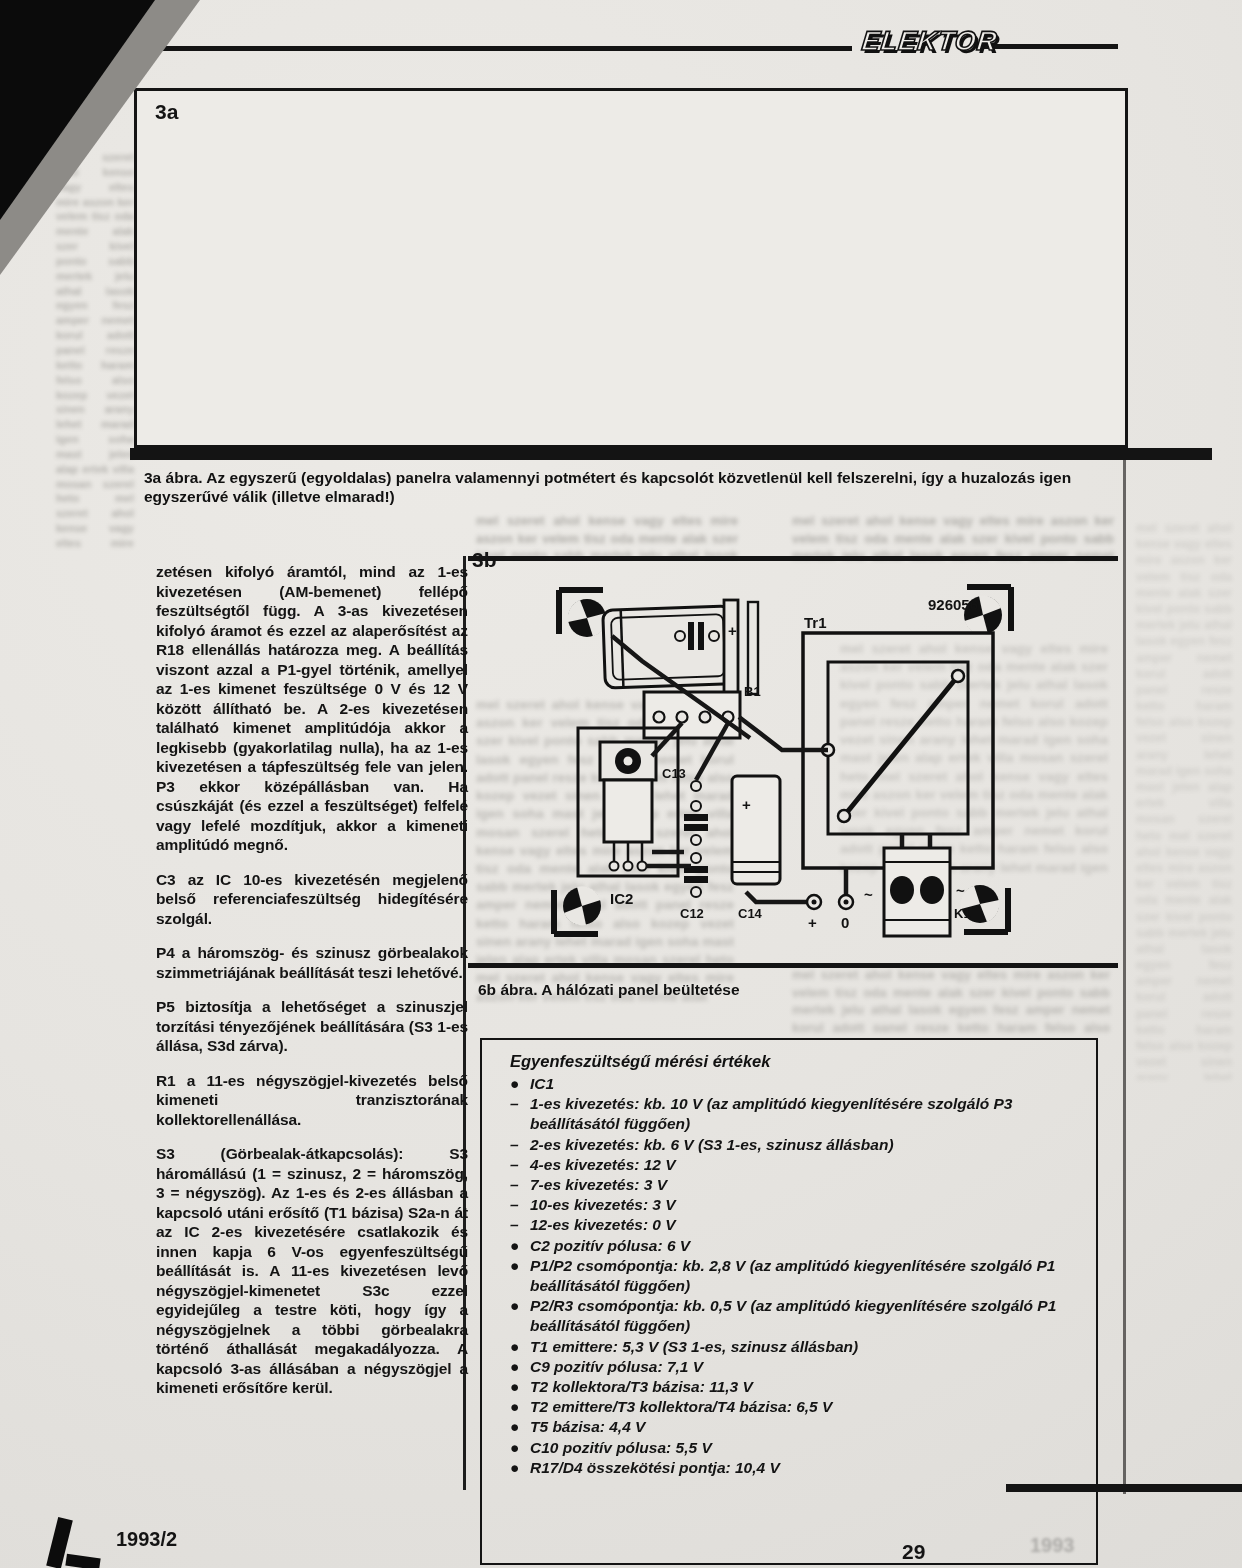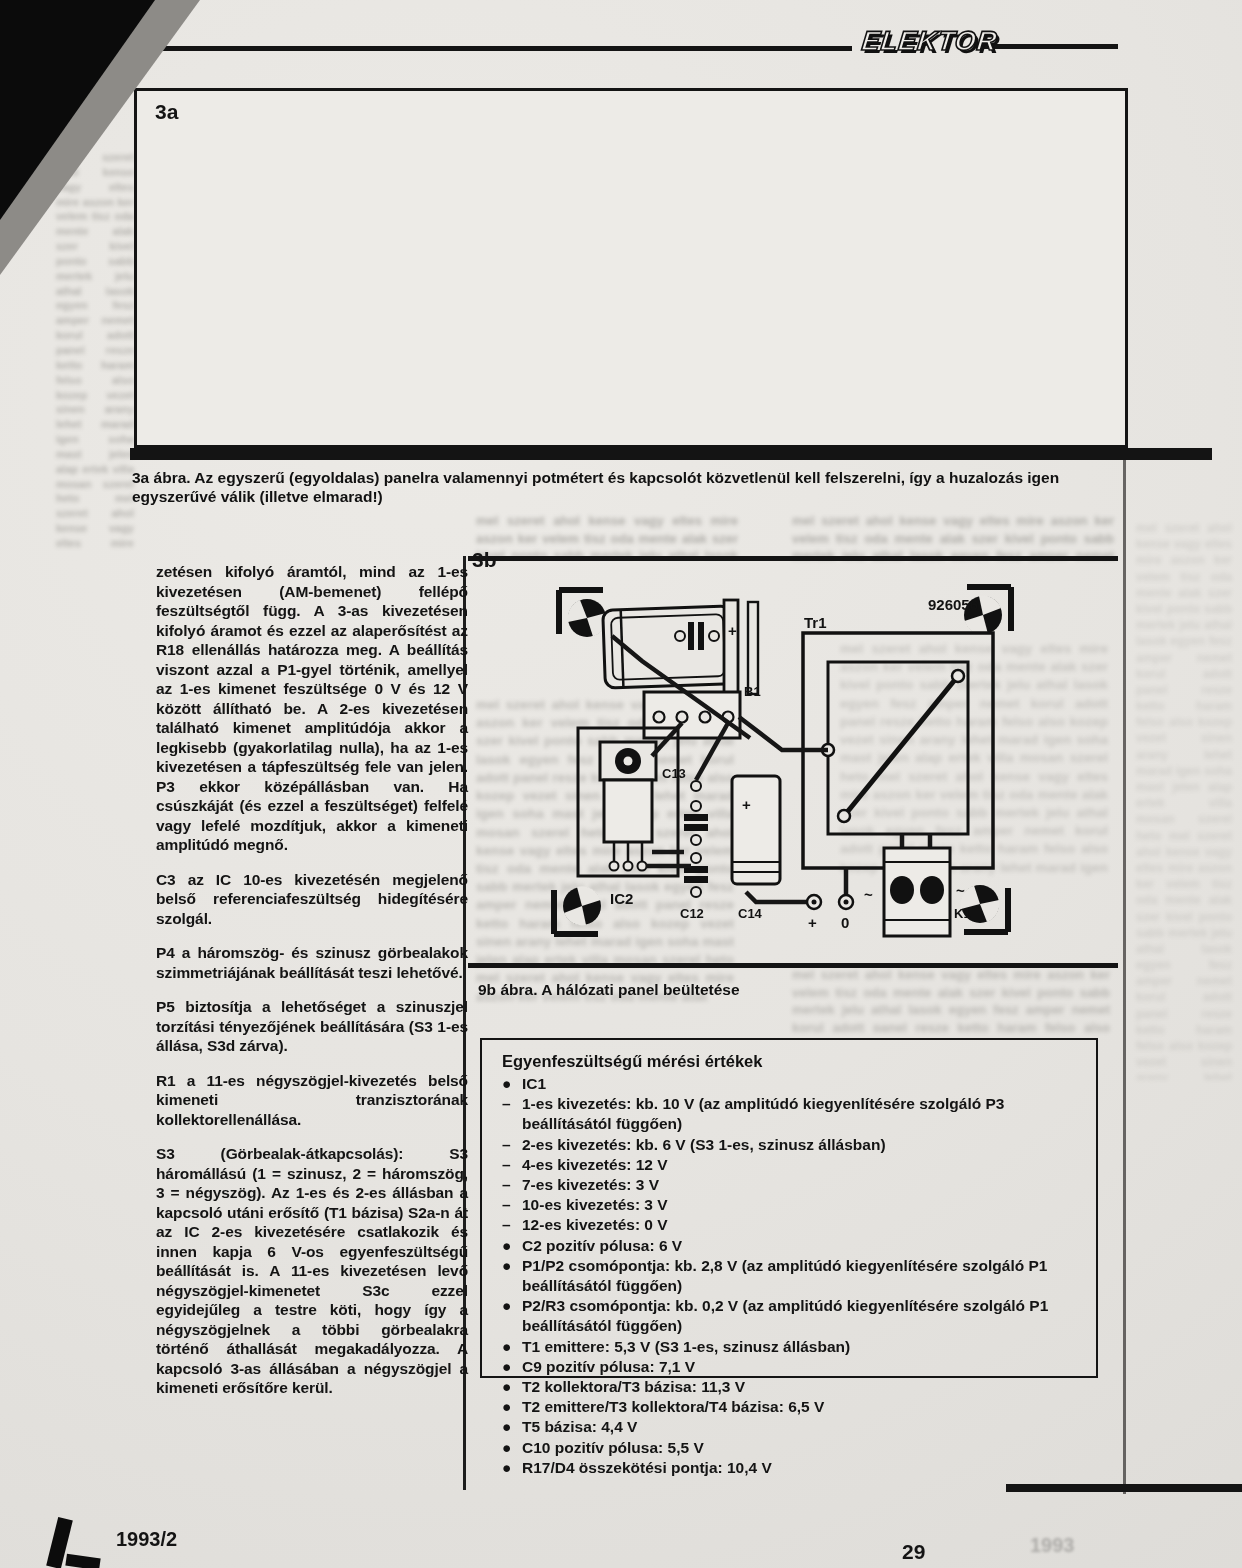--- a/index.html
+++ b/index.html
@@ -31,23 +31,23 @@
   .figlab{position:absolute;font-weight:800;font-size:21px;z-index:7;color:#141414;}
   .cap{position:absolute;font-weight:700;font-size:15.5px;line-height:19px;z-index:5;color:#111;}
   
   .artcol{position:absolute;left:156px;top:562px;width:312px;z-index:5;
     font-size:15.5px;line-height:19.5px;font-weight:600;letter-spacing:-0.1px;
     text-align:justify;hyphens:auto;-webkit-hyphens:auto;color:#141414;}
   .artcol p{margin:0 0 15px 0;}
   .artcol .b{font-weight:800;}
   .vdiv{position:absolute;left:463px;top:556px;width:2.5px;height:934px;background:#1d1d1d;z-index:4;}
   
-  .measbox{position:absolute;left:480px;top:1038px;width:618px;height:340px;
+  .measbox{position:absolute;left:480px;top:1038px;width:618px;height:527px;
     border:2.5px solid #141414;background:transparent;z-index:5;box-sizing:border-box;
-    padding:12px 14px 10px 20px;}
+    padding:12px 14px 10px 28px;font-style:italic;}
   .meastitle{font-weight:800;font-size:16.5px;margin-bottom:3px;color:#111;}
   .mi{display:flex;font-size:15.5px;line-height:20.2px;font-weight:700;color:#141414;}
   .mi-b{width:20px;flex:0 0 20px;}
   .mi-t{flex:1;}
   
   .ghost{position:absolute;z-index:1;color:#56544f;overflow:hidden;
     filter:blur(2.2px);text-align:justify;line-height:1.35;font-weight:600;}
   
   .foot{position:absolute;z-index:5;color:#141414;}
   svg{position:absolute;z-index:2;}
@@ -273,21 +273,21 @@
     <text class="sm" x="210" y="338">C2</text>
     <text class="sm" x="376" y="340">C3</text>
     <text class="sm" x="514" y="342">C8</text>
     <text class="sm" x="666" y="340">T4</text>
     <text class="sm" x="794" y="342">T5</text>
     <text class="sm" x="856" y="340">C1</text>
     <text class="sm" x="834" y="326">+</text>
   </svg>
 
   <div class="rule" style="left:130px;top:448px;width:1082px;height:12px;"></div>
-  <div class="cap" style="left:132px;top:468px;width:950px;">3a ábra. Az egyszerű (egyoldalas) panelra valamennyi potmétert és kapcsolót közvetlenül kell felszerelni, így a huzalozás igen egyszerűvé válik (illetve elmarad!)</div>
+  <div class="cap" style="left:144px;top:468px;width:950px;">3a ábra. Az egyszerű (egyoldalas) panelra valamennyi potmétert és kapcsolót közvetlenül kell felszerelni, így a huzalozás igen egyszerűvé válik (illetve elmarad!)</div>
 
   <div class="artcol" id="article-col">
       <p><span>zetésen kifolyó áramtól, mind az 1-es kivezetésen (AM-bemenet) fellépő feszültségtől függ. A 3-as kivezetésen kifolyó áramot és ezzel az alaperősítést az R18 ellenállás határozza meg. A beállítás viszont azzal a P1-gyel történik, amellyel az 1-es kimenet feszültsége 0 V és 12 V között állítható be. A 2-es kivezetésen található kimenet amplitúdója akkor a legkisebb (gyakorlatilag nulla), ha az 1-es kivezetésen a tápfeszültség fele van jelen. P3 ekkor középállásban van. Ha csúszkáját (és ezzel a feszültséget) felfelé vagy lefelé mozdítjuk, akkor a kimeneti amplitúdó megnő.</span></p>
       <p><span class="b">C3</span><span> az IC 10-es kivezetésén megjelenő belső referenciafeszültség hidegítésére szolgál.</span></p>
       <p><span class="b">P4</span><span> a háromszög- és szinusz görbealakok </span><span class="b">szimmetriájának</span><span> beállítását teszi lehetővé.</span></p>
       <p><span class="b">P5</span><span> biztosítja a lehetőséget a szinuszjel torzítási tényezőjének beállítására (S3 1-es állása, S3d zárva).</span></p>
       <p><span class="b">R1</span><span> a 11-es négyszögjel-kivezetés belső kimeneti tranzisztorának kollektorellenállása.</span></p>
       <p><span class="b">S3 (Görbealak-átkapcsolás):</span><span> S3 háromállású (1 = szinusz, 2 = háromszög, 3 = négyszög). Az 1-es és 2-es állásban a kapcsoló utáni erősítő (T1 bázisa) S2a-n át az IC 2-es kivezetésére csatlakozik és innen kapja 6 V-os egyenfeszültségű beállítását is. A 11-es kivezetésen levő négyszögjel-kimenetet S3c ezzel egyidejűleg a testre köti, hogy így a négyszögjelnek a többi görbealakra történő áthallását megakadályozza. A kapcsoló 3-as állásában a négyszögjel a kimeneti erősítőre kerül.</span></p>
     </div>
   <div class="vdiv"></div>
@@ -406,21 +406,21 @@
     <text class="md" x="250" y="244">+</text>
     <text class="md" x="236" y="70">+</text>
     <text class="md" x="316" y="362">+</text>
     <text class="md" x="349" y="362">0</text>
     <text class="md" x="372" y="334">~</text>
     <text class="md" x="464" y="330">~</text>
     <text class="sm" x="462" y="352">K1</text>
   </svg>
 
   <div class="rule" style="left:468px;top:963px;width:650px;height:5px;"></div>
-  <div class="cap" style="left:478px;top:980px;width:620px;">9b ábra. A hálózati panel beültetése</div>
+  <div class="cap" style="left:478px;top:980px;width:620px;">6b ábra. A hálózati panel beültetése</div>
 
   <div class="measbox">
     <div class="meastitle">Egyenfeszültségű mérési értékek</div>
     <div id="meas-items">
         <div class="mi">
           <span class="mi-b">●</span>
           <span class="mi-t" style="font-weight: 800;">IC1</span>
         </div>
         <div class="mi">
           <span class="mi-b">–</span>
@@ -449,21 +449,21 @@
         <div class="mi">
           <span class="mi-b">●</span>
           <span class="mi-t">C2 pozitív pólusa: 6 V</span>
         </div>
         <div class="mi">
           <span class="mi-b">●</span>
           <span class="mi-t">P1/P2 csomópontja: kb. 2,8 V (az amplitúdó kiegyenlítésére szolgáló P1 beállításától függően)</span>
         </div>
         <div class="mi">
           <span class="mi-b">●</span>
-          <span class="mi-t">P2/R3 csomópontja: kb. 0,2 V (az amplitúdó kiegyenlítésére szolgáló P1 beállításától függően)</span>
+          <span class="mi-t">P2/R3 csomópontja: kb. 0,5 V (az amplitúdó kiegyenlítésére szolgáló P1 beállításától függően)</span>
         </div>
         <div class="mi">
           <span class="mi-b">●</span>
           <span class="mi-t">T1 emittere: 5,3 V (S3 1-es, szinusz állásban)</span>
         </div>
         <div class="mi">
           <span class="mi-b">●</span>
           <span class="mi-t">C9 pozitív pólusa: 7,1 V</span>
         </div>
         <div class="mi">

